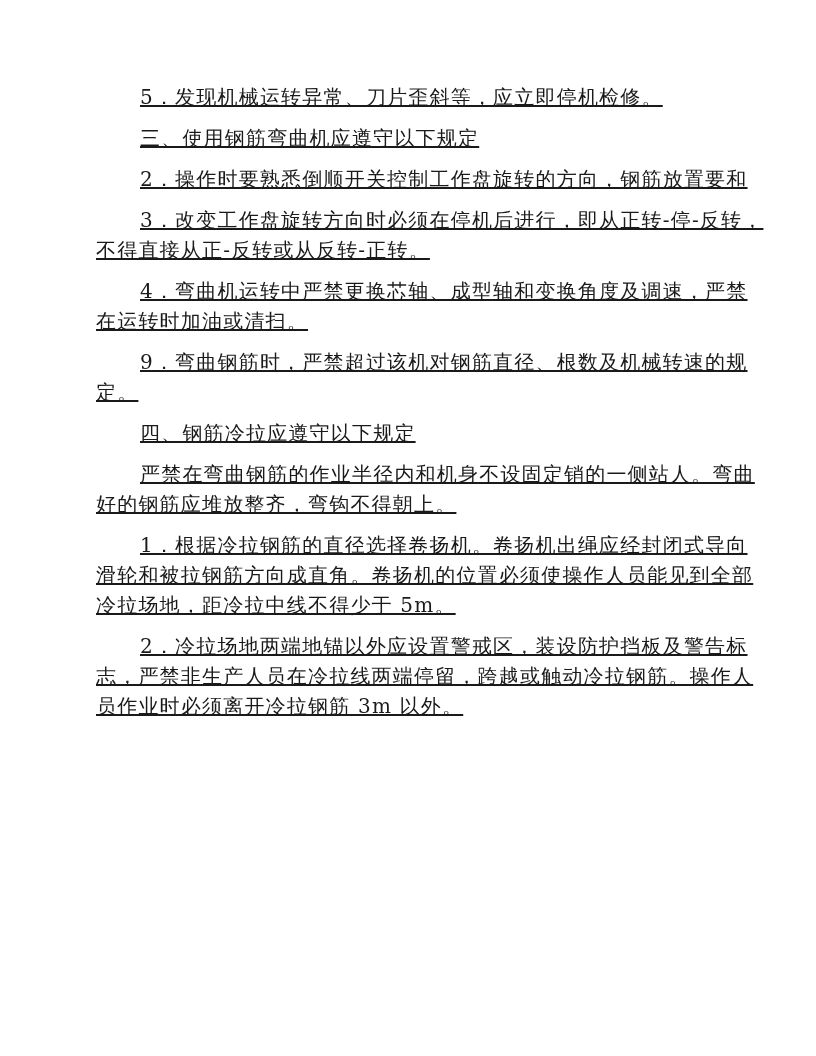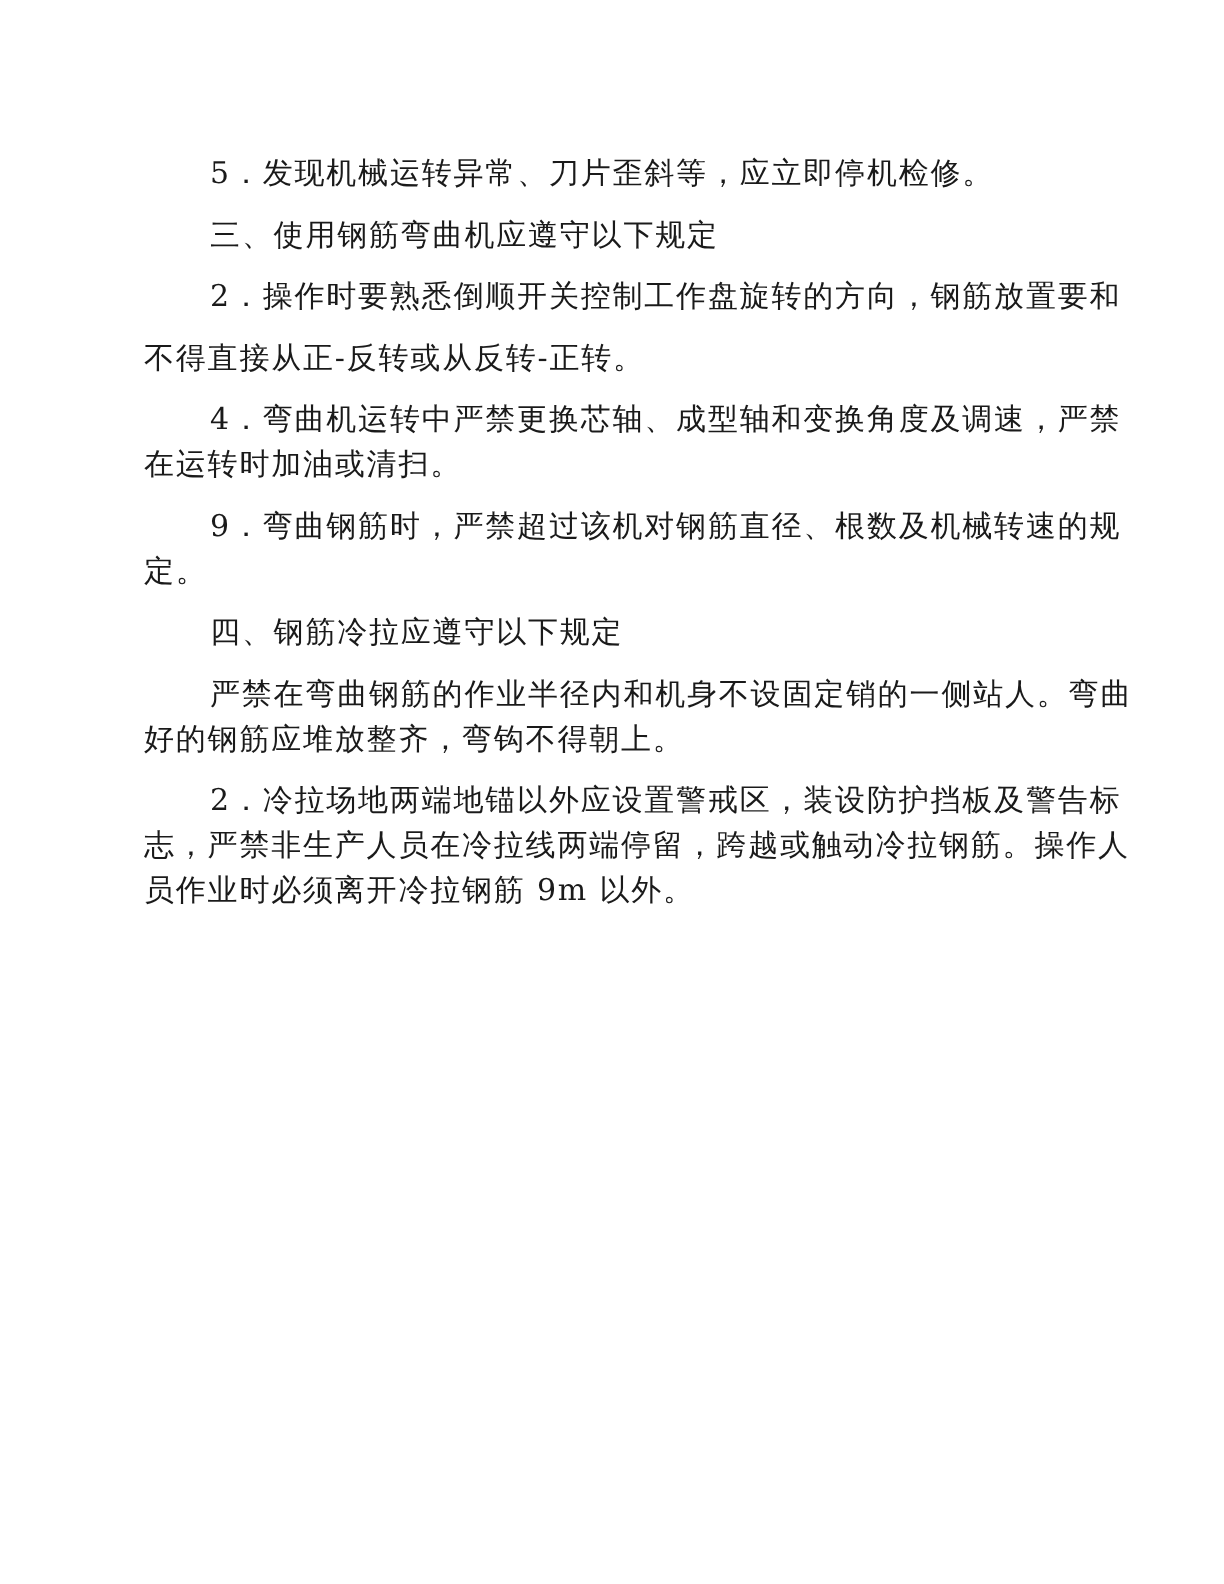--- a/index.html
+++ b/index.html
@@ -11,22 +11,23 @@
       width: 816px;
       height: 1056px;
       position: relative;
       overflow: hidden;
       font-family: "DejaVu Serif", "Liberation Serif", serif;
       color: #1a1a1a;
     }
     .page {
       position: absolute;
       left: 96px;
-      top: 100px;
+      top: 82px;
       width: 624px;
+      text-decoration: underline;
     }
     .para {
       font-size: 20px;
       line-height: 30px;
       margin: 0 0 11px 0;
       letter-spacing: 1.2px;
       white-space: nowrap;
     }
     .line {
       display: block;
@@ -48,20 +49,21 @@
   <p class="para">
     <span class="line first">三、使用钢筋弯曲机应遵守以下规定</span>
   </p>
 
 
   <p class="para">
     <span class="line first">2．操作时要熟悉倒顺开关控制工作盘旋转的方向，钢筋放置要和</span>
   </p>
 
   <p class="para">
+    <span class="line first">3．改变工作盘旋转方向时必须在停机后进行，即从正转-停-反转，</span>
     <span class="line">不得直接从正-反转或从反转-正转。</span>
   </p>
 
   <p class="para">
     <span class="line first">4．弯曲机运转中严禁更换芯轴、成型轴和变换角度及调速，严禁</span>
     <span class="line">在运转时加油或清扫。</span>
   </p>
 
   <p class="para">
     <span class="line first">9．弯曲钢筋时，严禁超过该机对钢筋直径、根数及机械转速的规</span>
@@ -70,20 +72,25 @@
 
   <p class="para">
     <span class="line first">四、钢筋冷拉应遵守以下规定</span>
   </p>
 
   <p class="para">
     <span class="line first">严禁在弯曲钢筋的作业半径内和机身不设固定销的一侧站人。弯曲</span>
     <span class="line">好的钢筋应堆放整齐，弯钩不得朝上。</span>
   </p>
 
+  <p class="para">
+    <span class="line first">1．根据冷拉钢筋的直径选择卷扬机。卷扬机出绳应经封闭式导向</span>
+    <span class="line">滑轮和被拉钢筋方向成直角。卷扬机的位置必须使操作人员能见到全部</span>
+    <span class="line">冷拉场地，距冷拉中线不得少于 5m。</span>
+  </p>
 
   <p class="para">
     <span class="line first">2．冷拉场地两端地锚以外应设置警戒区，装设防护挡板及警告标</span>
     <span class="line">志，严禁非生产人员在冷拉线两端停留，跨越或触动冷拉钢筋。操作人</span>
-    <span class="line">员作业时必须离开冷拉钢筋 9m 以外。</span>
+    <span class="line">员作业时必须离开冷拉钢筋 3m 以外。</span>
   </p>
 
 </div>
 
 </body></html>

